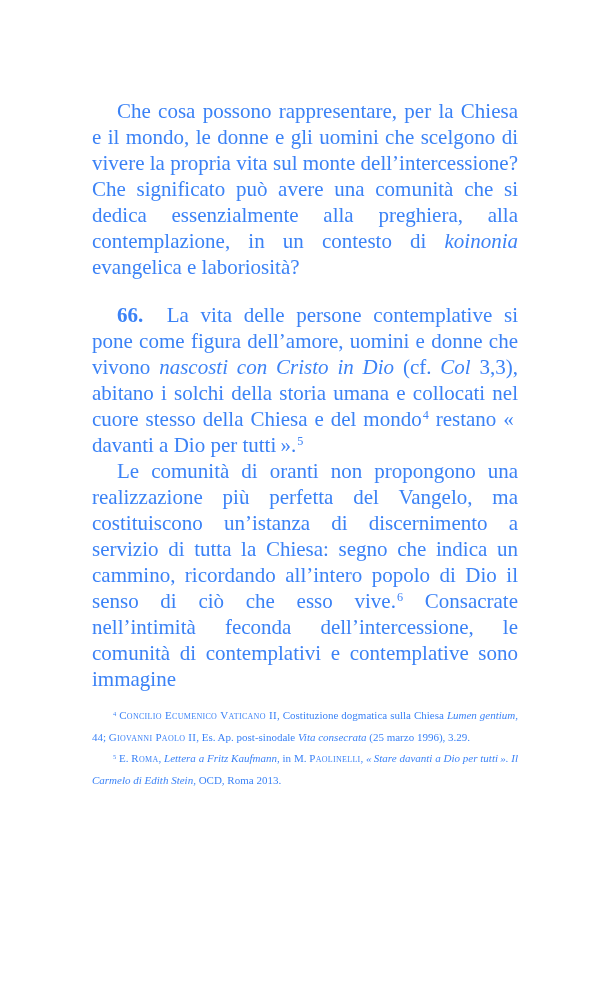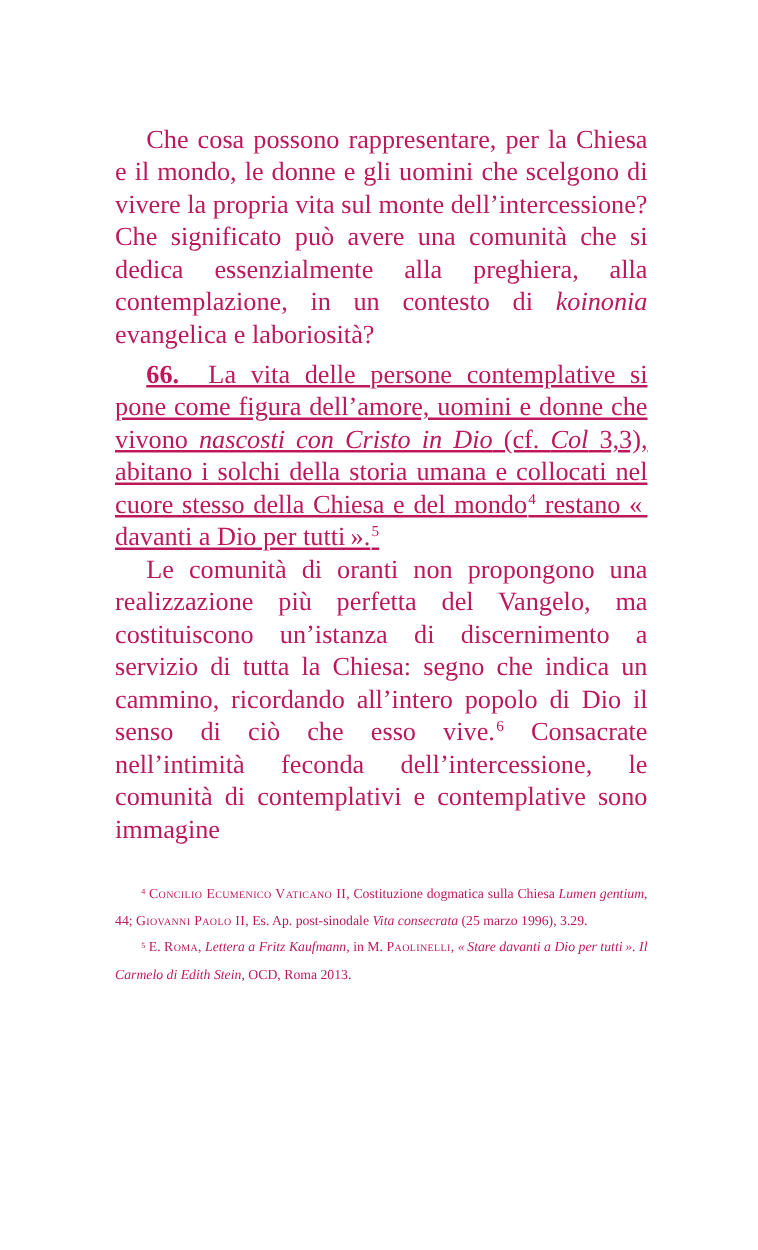--- a/index.html
+++ b/index.html
@@ -7,38 +7,37 @@
     padding: 0;
     background: #ffffff;
   }
   .page {
     position: relative;
     width: 606px;
     height: 897px;
     background: #ffffff;
     overflow: hidden;
     font-family: "Liberation Serif", "DejaVu Serif", serif;
-    color: #be185d;
+    color: #3b82f6;
   }
   .text-block {
     position: absolute;
     left: 92px;
     top: 98px;
     width: 426px;
     font-size: 21px;
     line-height: 26px;
     text-align: justify;
   }
   .para {
     margin: 0;
     text-indent: 25px;
   }
   .para-spaced {
-    margin-top: 6px;
-    text-decoration: underline;
+    margin-top: 22px;
   }
   .footnotes {
     position: absolute;
     left: 92px;
     top: 705px;
     width: 426px;
     font-size: 11px;
     line-height: 21.5px;
     text-align: justify;
   }

